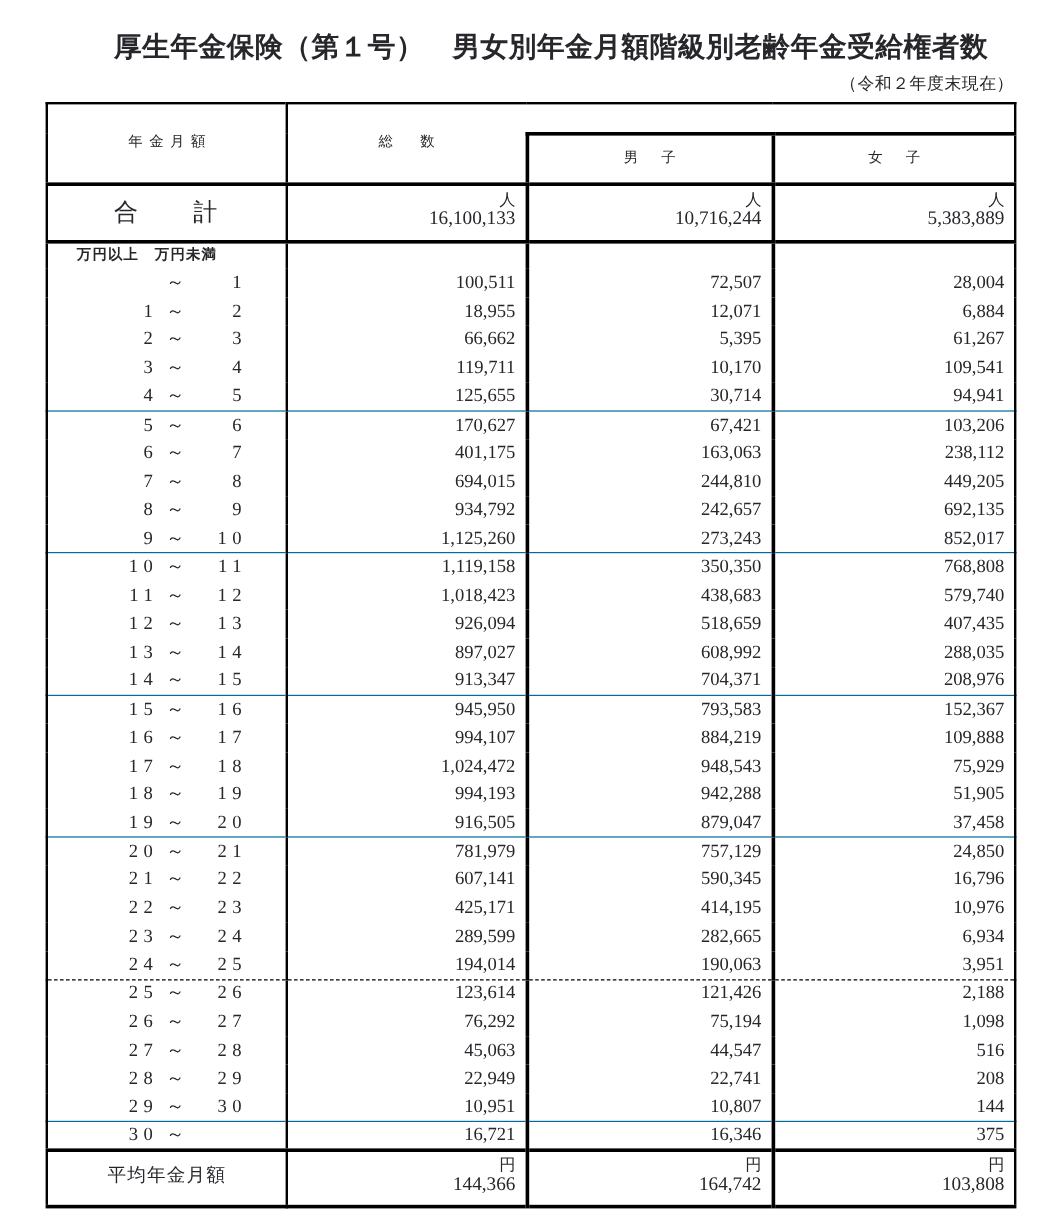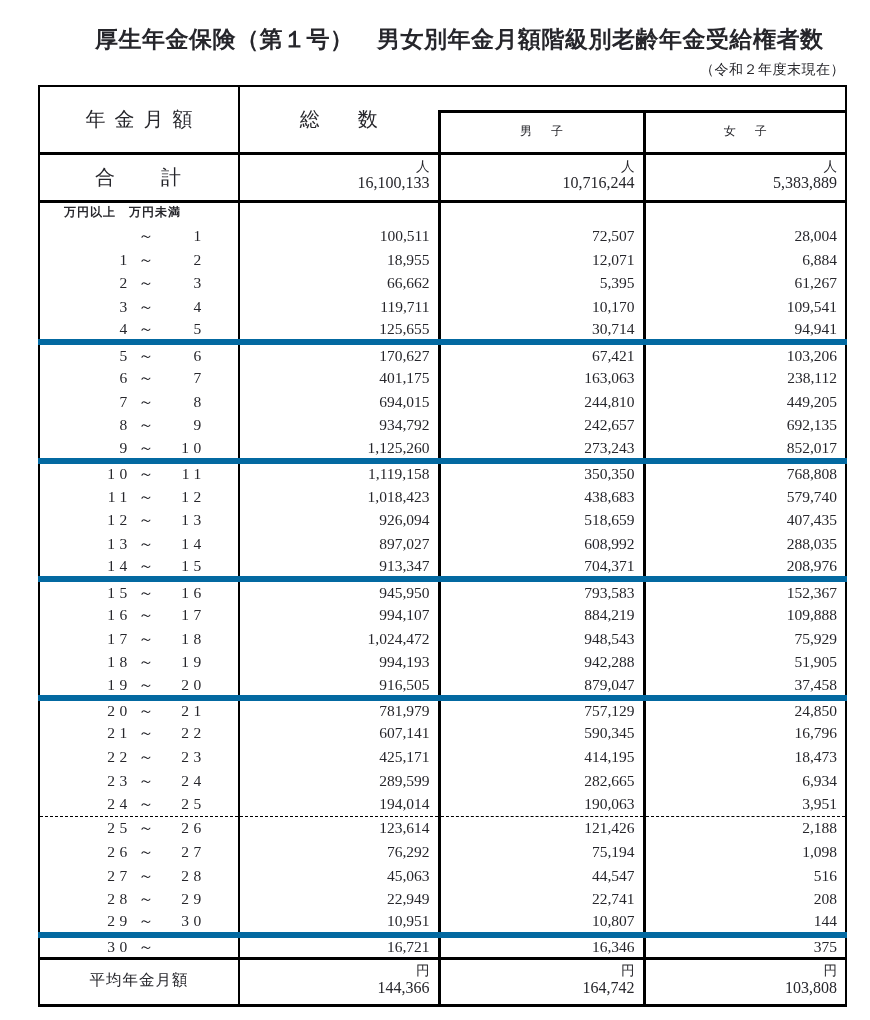--- a/index.html
+++ b/index.html
@@ -56,21 +56,21 @@
   }
 
   
   .bl-thin  { border-left: 2px solid #000; }
   .bl-thick { border-left: 3px solid #000; }
 
   
   tr.hdr-top { height: 25px; }
   tr.hdr-sub { height: 42px; }
   th.h-amount, th.h-total {
-    font-size: 20px;
+    font-size: 12px;
     text-align: center;
     letter-spacing: 0.45em;
     text-indent: 0.45em;
     border-bottom: 3px solid #000;
     margin-left: 20px;
   }
   th.h-sub {
     font-size: 12px;
     text-align: center;
     letter-spacing: 0.3em;
@@ -125,21 +125,21 @@
     text-align: right;
   }
   .range-cell .lo { width: 92px; }
   .range-cell .hi { width: 46px; }
   .range-cell .tilde {
     display: inline-block;
     width: 28px;
     text-align: center;
   }
 
-  tr.sep-solid  td { border-top: 6px solid #0369a1; margin-top: 31px; }
+  tr.sep-solid  td { border-top: 1px solid #0369a1; margin-top: 31px; }
   tr.sep-dashed td { border-top: 1.5px dashed #000; }
 
   
   tr.avg-row { height: 47px; }
   tr.avg-row td { border-top: 3px solid #000; }
   .avg-label-cell {
     height: 100%;
     display: flex;
     align-items: flex-end;
     justify-content: center;
@@ -333,21 +333,21 @@
         <tr class="data-row">
     <td class="range-cell"><span class="lo">21</span><span class="tilde">～</span><span class="hi">22</span></td>
     <td class="num bl-thin">607,141</td>
     <td class="num bl-thick">590,345</td>
     <td class="num bl-thick">16,796</td>
   </tr>
         <tr class="data-row">
     <td class="range-cell"><span class="lo">22</span><span class="tilde">～</span><span class="hi">23</span></td>
     <td class="num bl-thin">425,171</td>
     <td class="num bl-thick">414,195</td>
-    <td class="num bl-thick">18,473</td>
+    <td class="num bl-thick">10,976</td>
   </tr>
         <tr class="data-row">
     <td class="range-cell"><span class="lo">23</span><span class="tilde">～</span><span class="hi">24</span></td>
     <td class="num bl-thin">289,599</td>
     <td class="num bl-thick">282,665</td>
     <td class="num bl-thick">6,934</td>
   </tr>
         <tr class="data-row">
     <td class="range-cell"><span class="lo">24</span><span class="tilde">～</span><span class="hi">25</span></td>
     <td class="num bl-thin">194,014</td>

